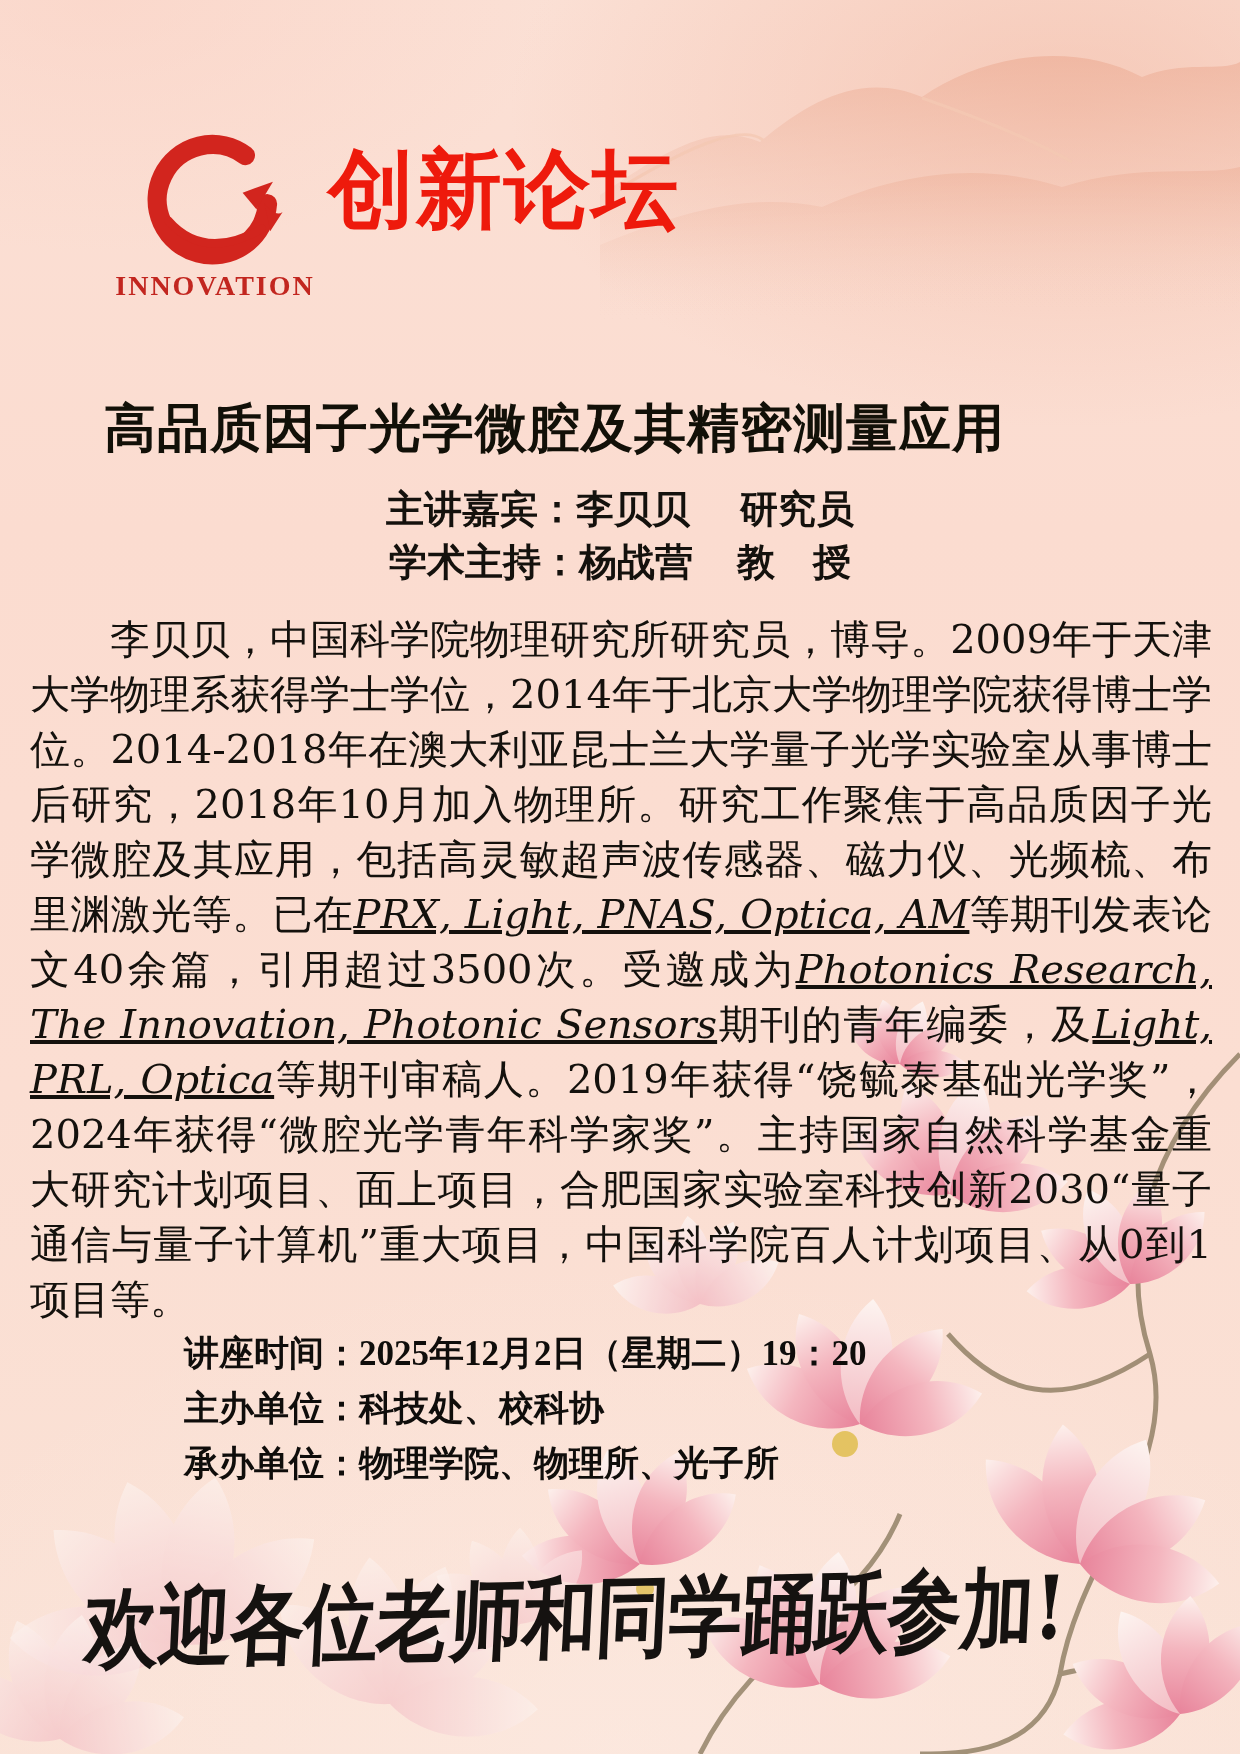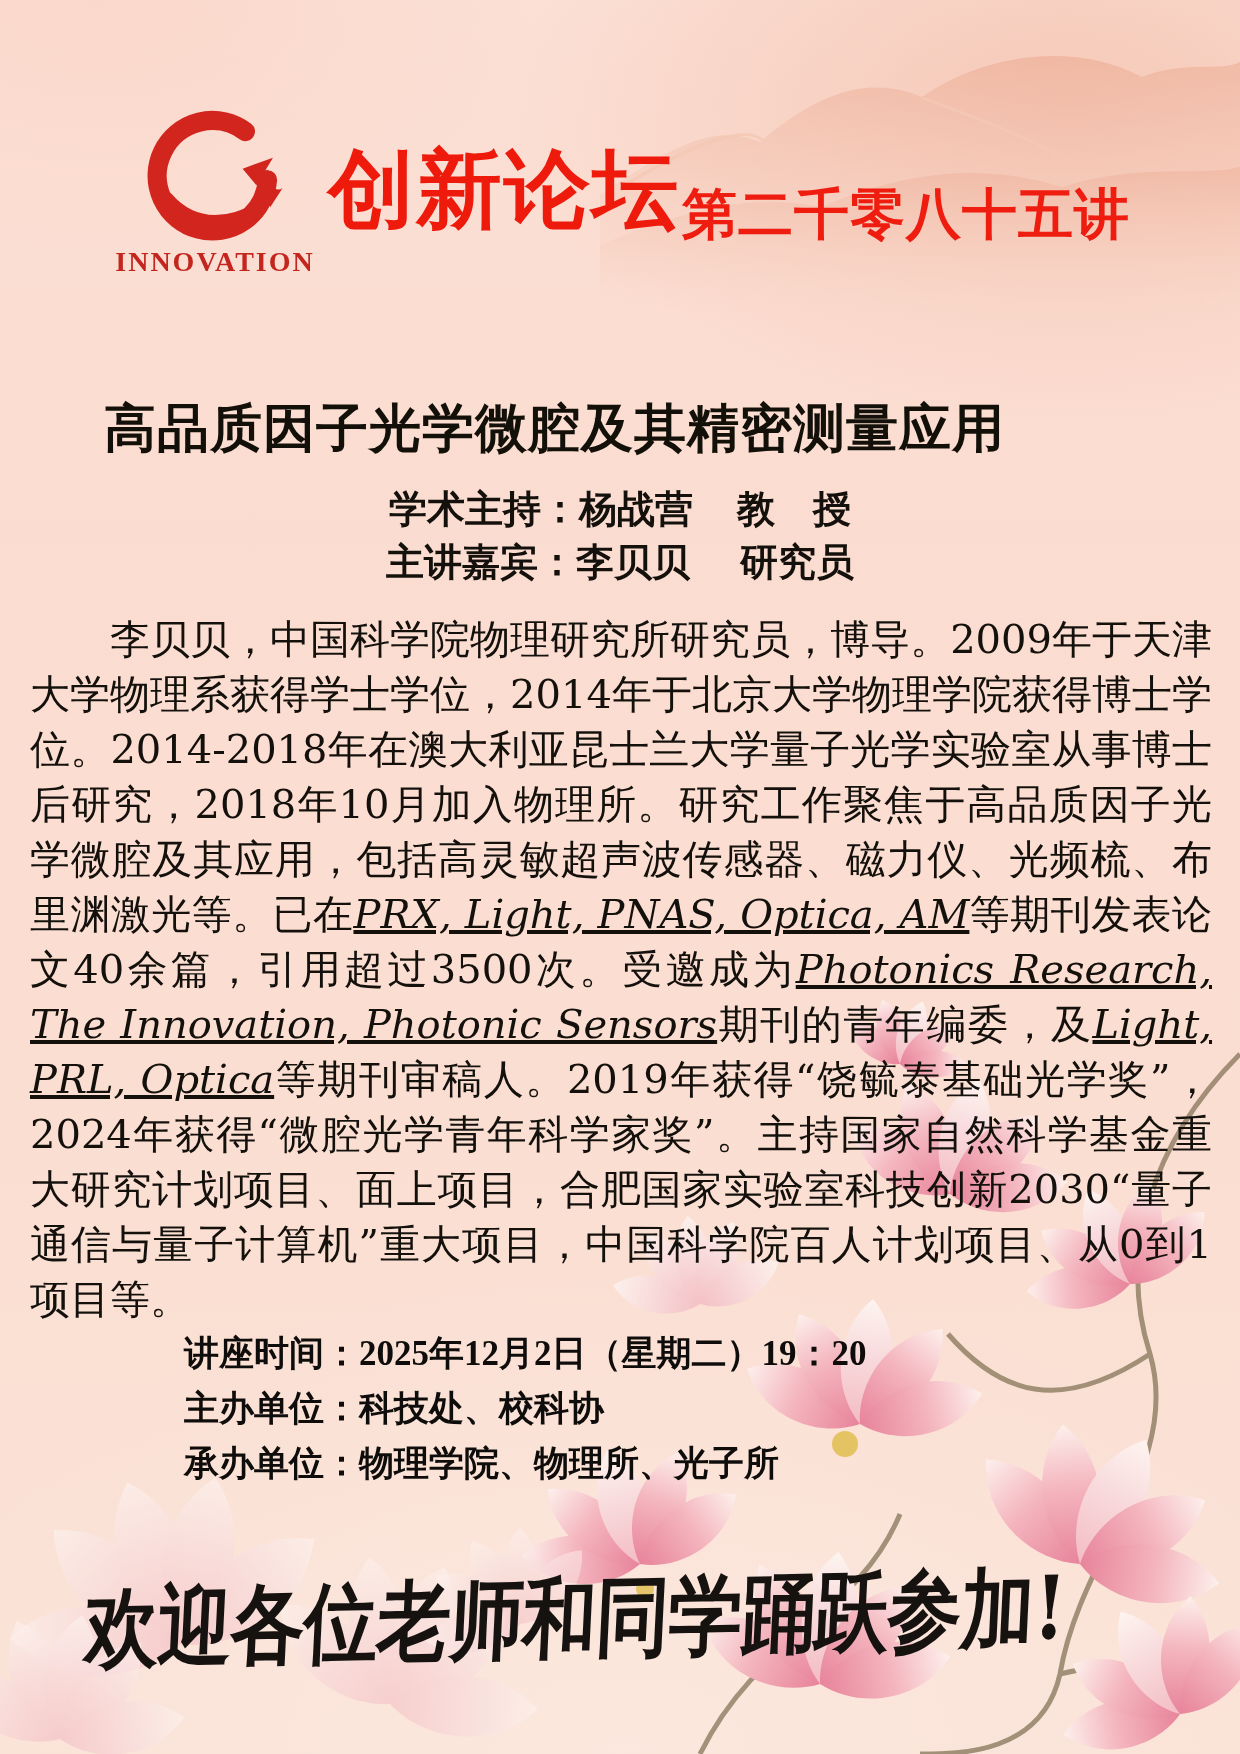--- a/index.html
+++ b/index.html
@@ -12,21 +12,21 @@
     background:
       radial-gradient(900px 520px at 86% 6%, rgba(240,178,155,.50), rgba(240,178,155,0) 62%),
       radial-gradient(760px 420px at 8% 0%, rgba(250,206,192,.45), rgba(250,206,192,0) 60%),
       radial-gradient(1100px 700px at 50% 100%, rgba(253,236,228,.55), rgba(253,236,228,0) 70%),
       linear-gradient(180deg,#fbe0d5 0%,#fbdcd0 30%,#fbded2 62%,#fae2d6 100%);
   }
   .mountains{position:absolute;top:0;right:0;width:640px;height:320px;pointer-events:none;}
   .flowers{position:absolute;left:0;bottom:0;width:1240px;height:760px;pointer-events:none;}
 
   
-  .logo{position:absolute;left:92px;top:108px;width:246px;text-align:center;}
+  .logo{position:absolute;left:92px;top:132px;width:246px;text-align:center;}
   .logo-icon{display:block;margin:0 auto;width:138px;height:138px;}
   .logo-brand{display:block;margin-top:0px;font-size:28px;letter-spacing:2px;color:#c2261f;font-weight:600;font-family:"Liberation Serif","DejaVu Serif",serif;}
   .forum-title{position:absolute;left:328px;top:146px;font-family:"Liberation Sans","DejaVu Sans",sans-serif;font-weight:900;font-size:86px;line-height:1;color:#ee1a0c;letter-spacing:2px;text-align:right;}
   .lecture-no{position:absolute;left:682px;top:186px;font-size:55px;line-height:1;font-weight:700;color:#ef1d10;letter-spacing:1px;}
 
   
   .main-title{position:absolute;left:104px;top:368px;font-size:52px;line-height:1.1;font-weight:700;letter-spacing:1px;color:#121008;margin-top:31px;}
 
   
   .speakers{position:absolute;left:0;top:482px;width:100%;text-align:center;font-size:38px;font-weight:700;line-height:53px;color:#14110d;}
@@ -119,27 +119,26 @@
     <svg class="logo-icon" viewBox="0 0 100 100" aria-hidden="true">
       <path d="M72 17 A40 40 0 1 0 88 52" stroke="#d2251e" stroke-width="14" fill="none" stroke-linecap="round"></path>
       <path d="M16 64 Q42 94 84 70" stroke="#d2251e" stroke-width="6" fill="none" stroke-linecap="round"></path>
       <path d="M70 44 L92 36 L80 56 Z" fill="#d2251e"></path>
       <path d="M86 52 Q94 62 99 58 L90 72 Z" fill="#d2251e"></path>
     </svg>
     <span class="logo-brand">INNOVATION</span>
   </div>
 
   <div class="forum-title">创新论坛</div>
-  <div class="lecture-no">第二千零八十五讲</div>
 
   <div class="main-title">高品质因子光学微腔及其精密测量应用</div>
 
   <div class="speakers">
+    <div><span>主讲嘉宾：</span><span>李贝贝</span><span class="ttl">研究员</span></div>
     <div><span>学术主持：</span><span>杨战营</span><span class="ttl2">教　授</span></div>
-    <div><span>主讲嘉宾：</span><span>李贝贝</span><span class="ttl">研究员</span></div>
   </div>
 
   <div class="bio"><span class="cn">李贝贝，中国科学院物理研究所研究员，博导。2009年于天津大学物理系获得学士学位，2014年于北京大学物理学院获得博士学位。2014-2018年在澳大利亚昆士兰大学量子光学实验室从事博士后研究，2018年10月加入物理所。研究工作聚焦于高品质因子光学微腔及其应用，包括高灵敏超声波传感器、磁力仪、光频梳、布里渊激光等。已在</span><span class="en">PRX, Light, PNAS, Optica, AM</span><span class="cn">等期刊发表论文40余篇，引用超过3500次。受邀成为</span><span class="en">Photonics Research, The Innovation, Photonic Sensors</span><span class="cn">期刊的青年编委，及</span><span class="en">Light, PRL, Optica</span><span class="cn">等期刊审稿人。2019年获得“饶毓泰基础光学奖”，2024年获得“微腔光学青年科学家奖”。主持国家自然科学基金重大研究计划项目、面上项目，合肥国家实验室科技创新2030“量子通信与量子计算机”重大项目，中国科学院百人计划项目、从0到1项目等。</span></div>
 
   <div class="details">
     <div class="detail-row"><span>讲座时间：</span><span>2025年12月2日（星期二）19：20</span></div>
     <div class="detail-row"><span>主办单位：</span><span>科技处、校科协</span></div>
     <div class="detail-row"><span>承办单位：</span><span>物理学院、物理所、光子所</span></div>
   </div>
 

